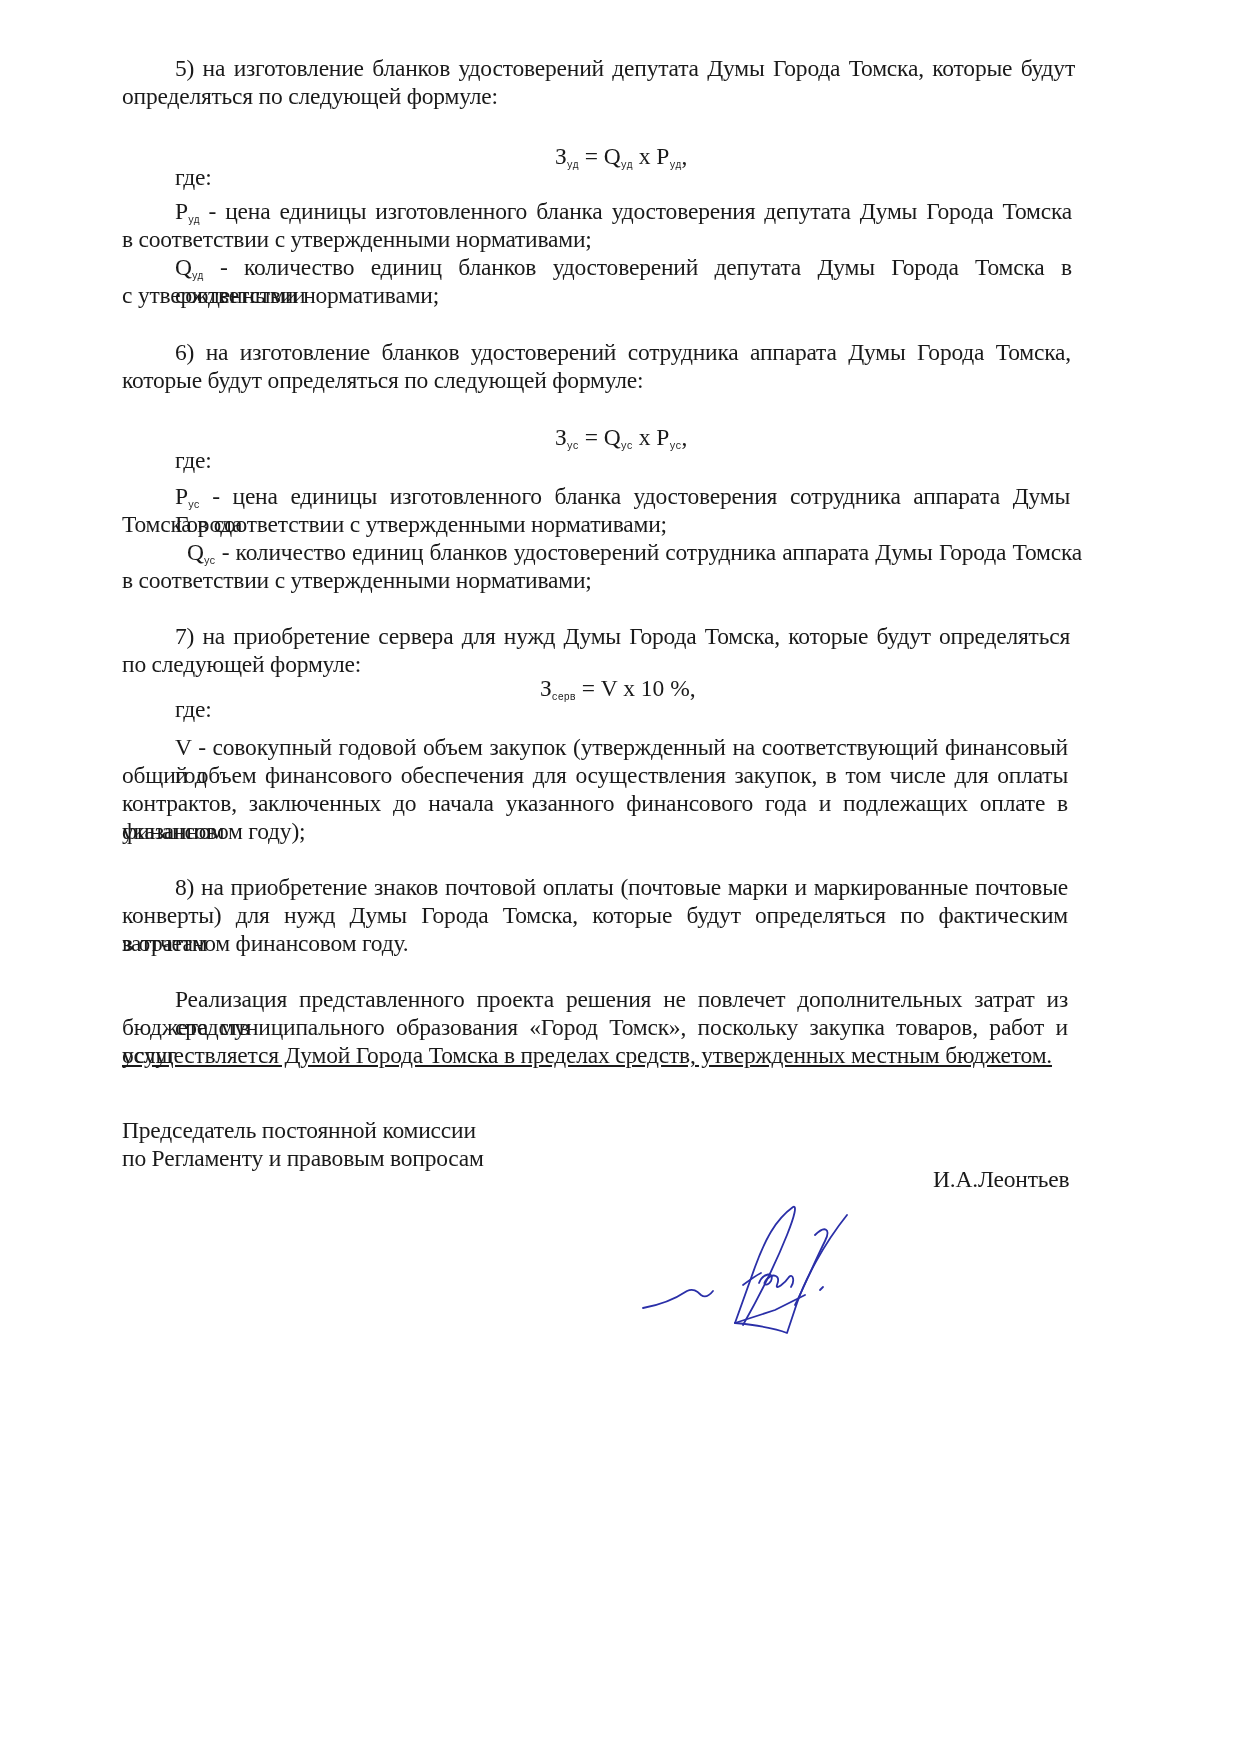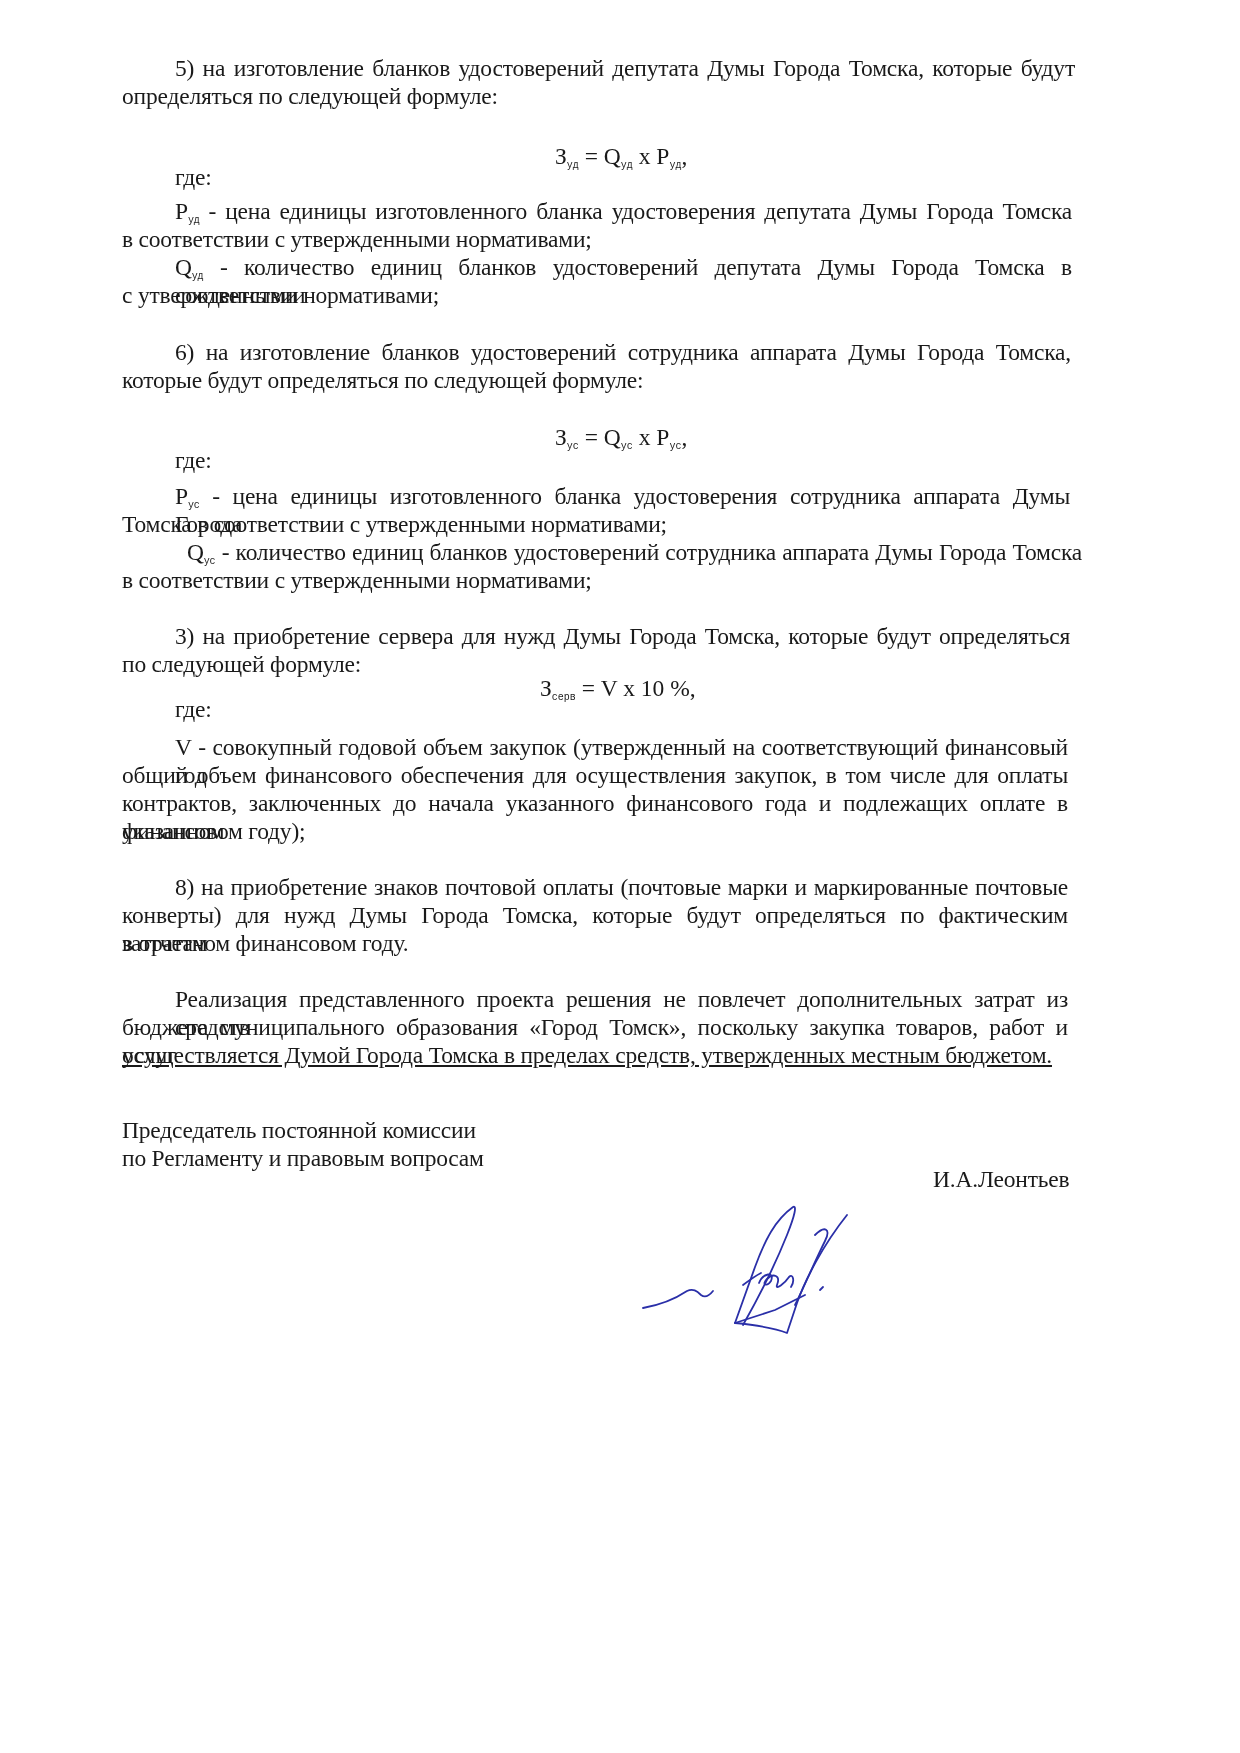--- a/index.html
+++ b/index.html
@@ -48,21 +48,21 @@
   <div class="line just" style="left:175px; top:482px; width:895px;">
     <span>P</span><sub>ус</sub> <span>- цена единицы изготовленного бланка удостоверения сотрудника аппарата Думы Города</span>
   </div>
   <div class="line" style="left:122px; top:510px;">Томска в соответствии с утвержденными нормативами;</div>
 
   <div class="line just" style="left:175px; top:538px; width:895px;margin-left:12px;">
     <span>Q</span><sub>ус</sub> <span>- количество единиц бланков удостоверений сотрудника аппарата Думы Города Томска</span>
   </div>
   <div class="line" style="left:122px; top:566px;">в соответствии с утвержденными нормативами;</div>
 
-  <div class="line just" style="left:175px; top:622px; width:895px;">3) на приобретение сервера для нужд Думы Города Томска, которые будут определяться</div>
+  <div class="line just" style="left:175px; top:622px; width:895px;">7) на приобретение сервера для нужд Думы Города Томска, которые будут определяться</div>
   <div class="line" style="left:122px; top:650px;">по следующей формуле:</div>
 
   <div class="formula" style="left:540px; top:674px;">
     <span>З</span><sub>серв</sub><span> = V x 10 %,</span>
   </div>
 
   <div class="line" style="left:175px; top:695px;">где:</div>
 
   <div class="line just" style="left:175px; top:733px; width:893px;">
     <span>V</span> <span>- совокупный годовой объем закупок (утвержденный на соответствующий финансовый год</span>

